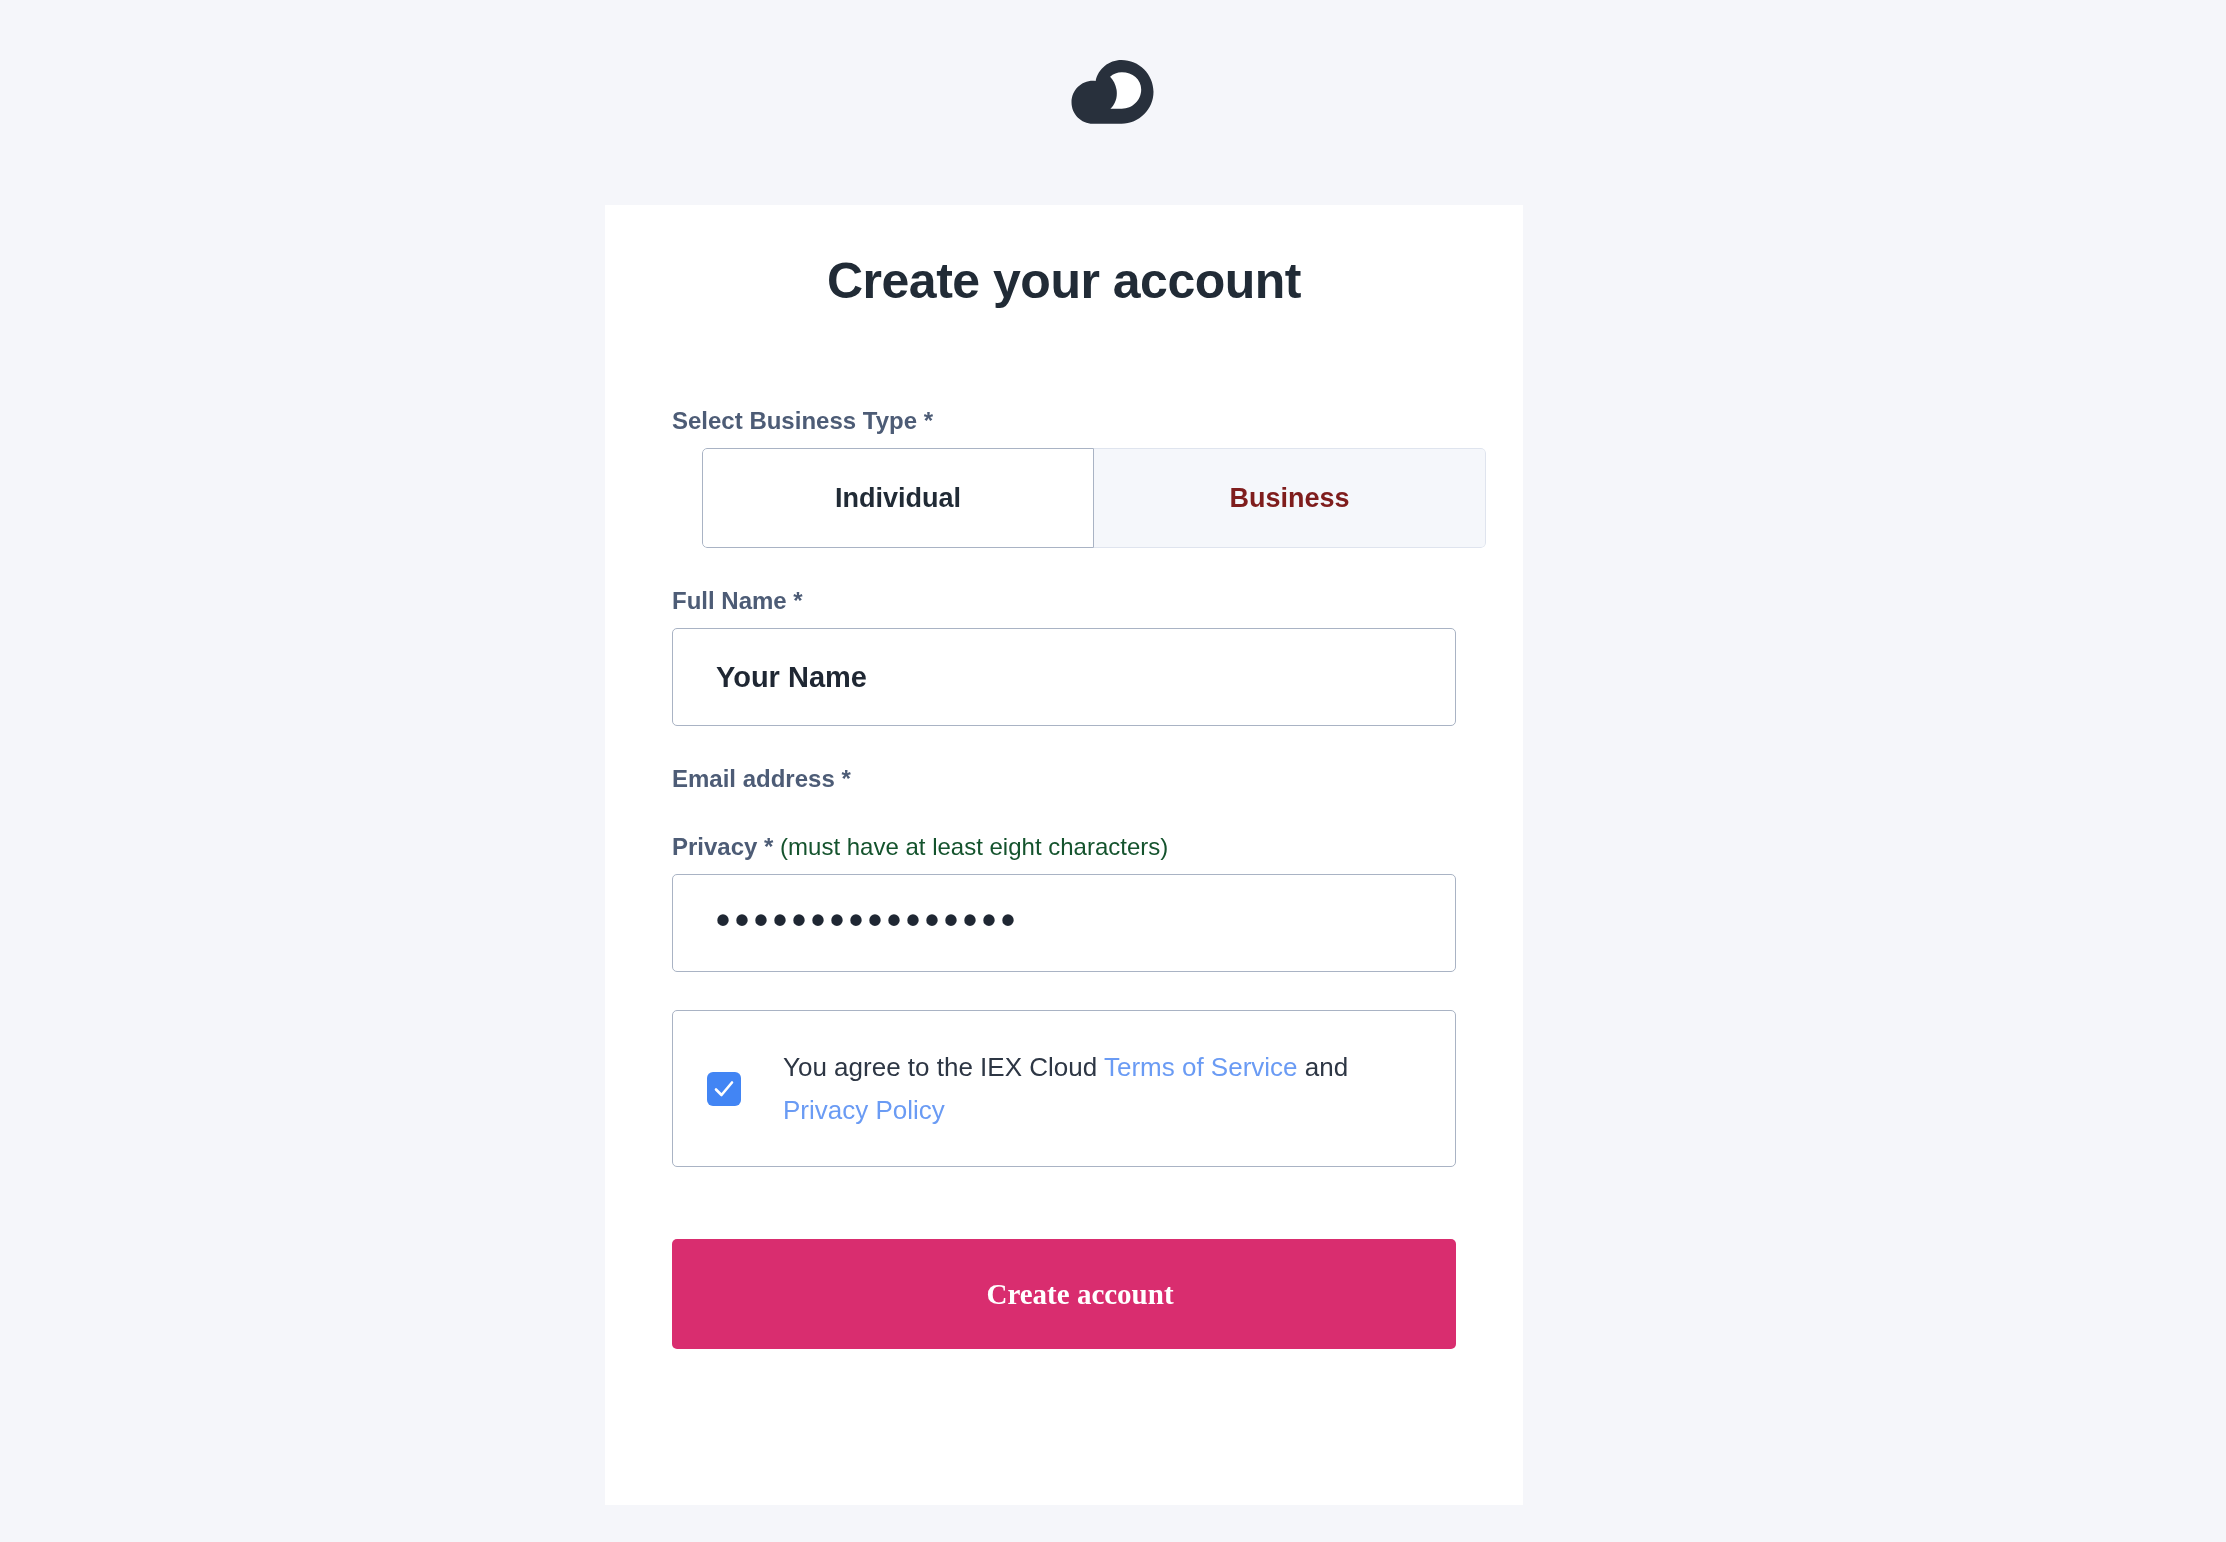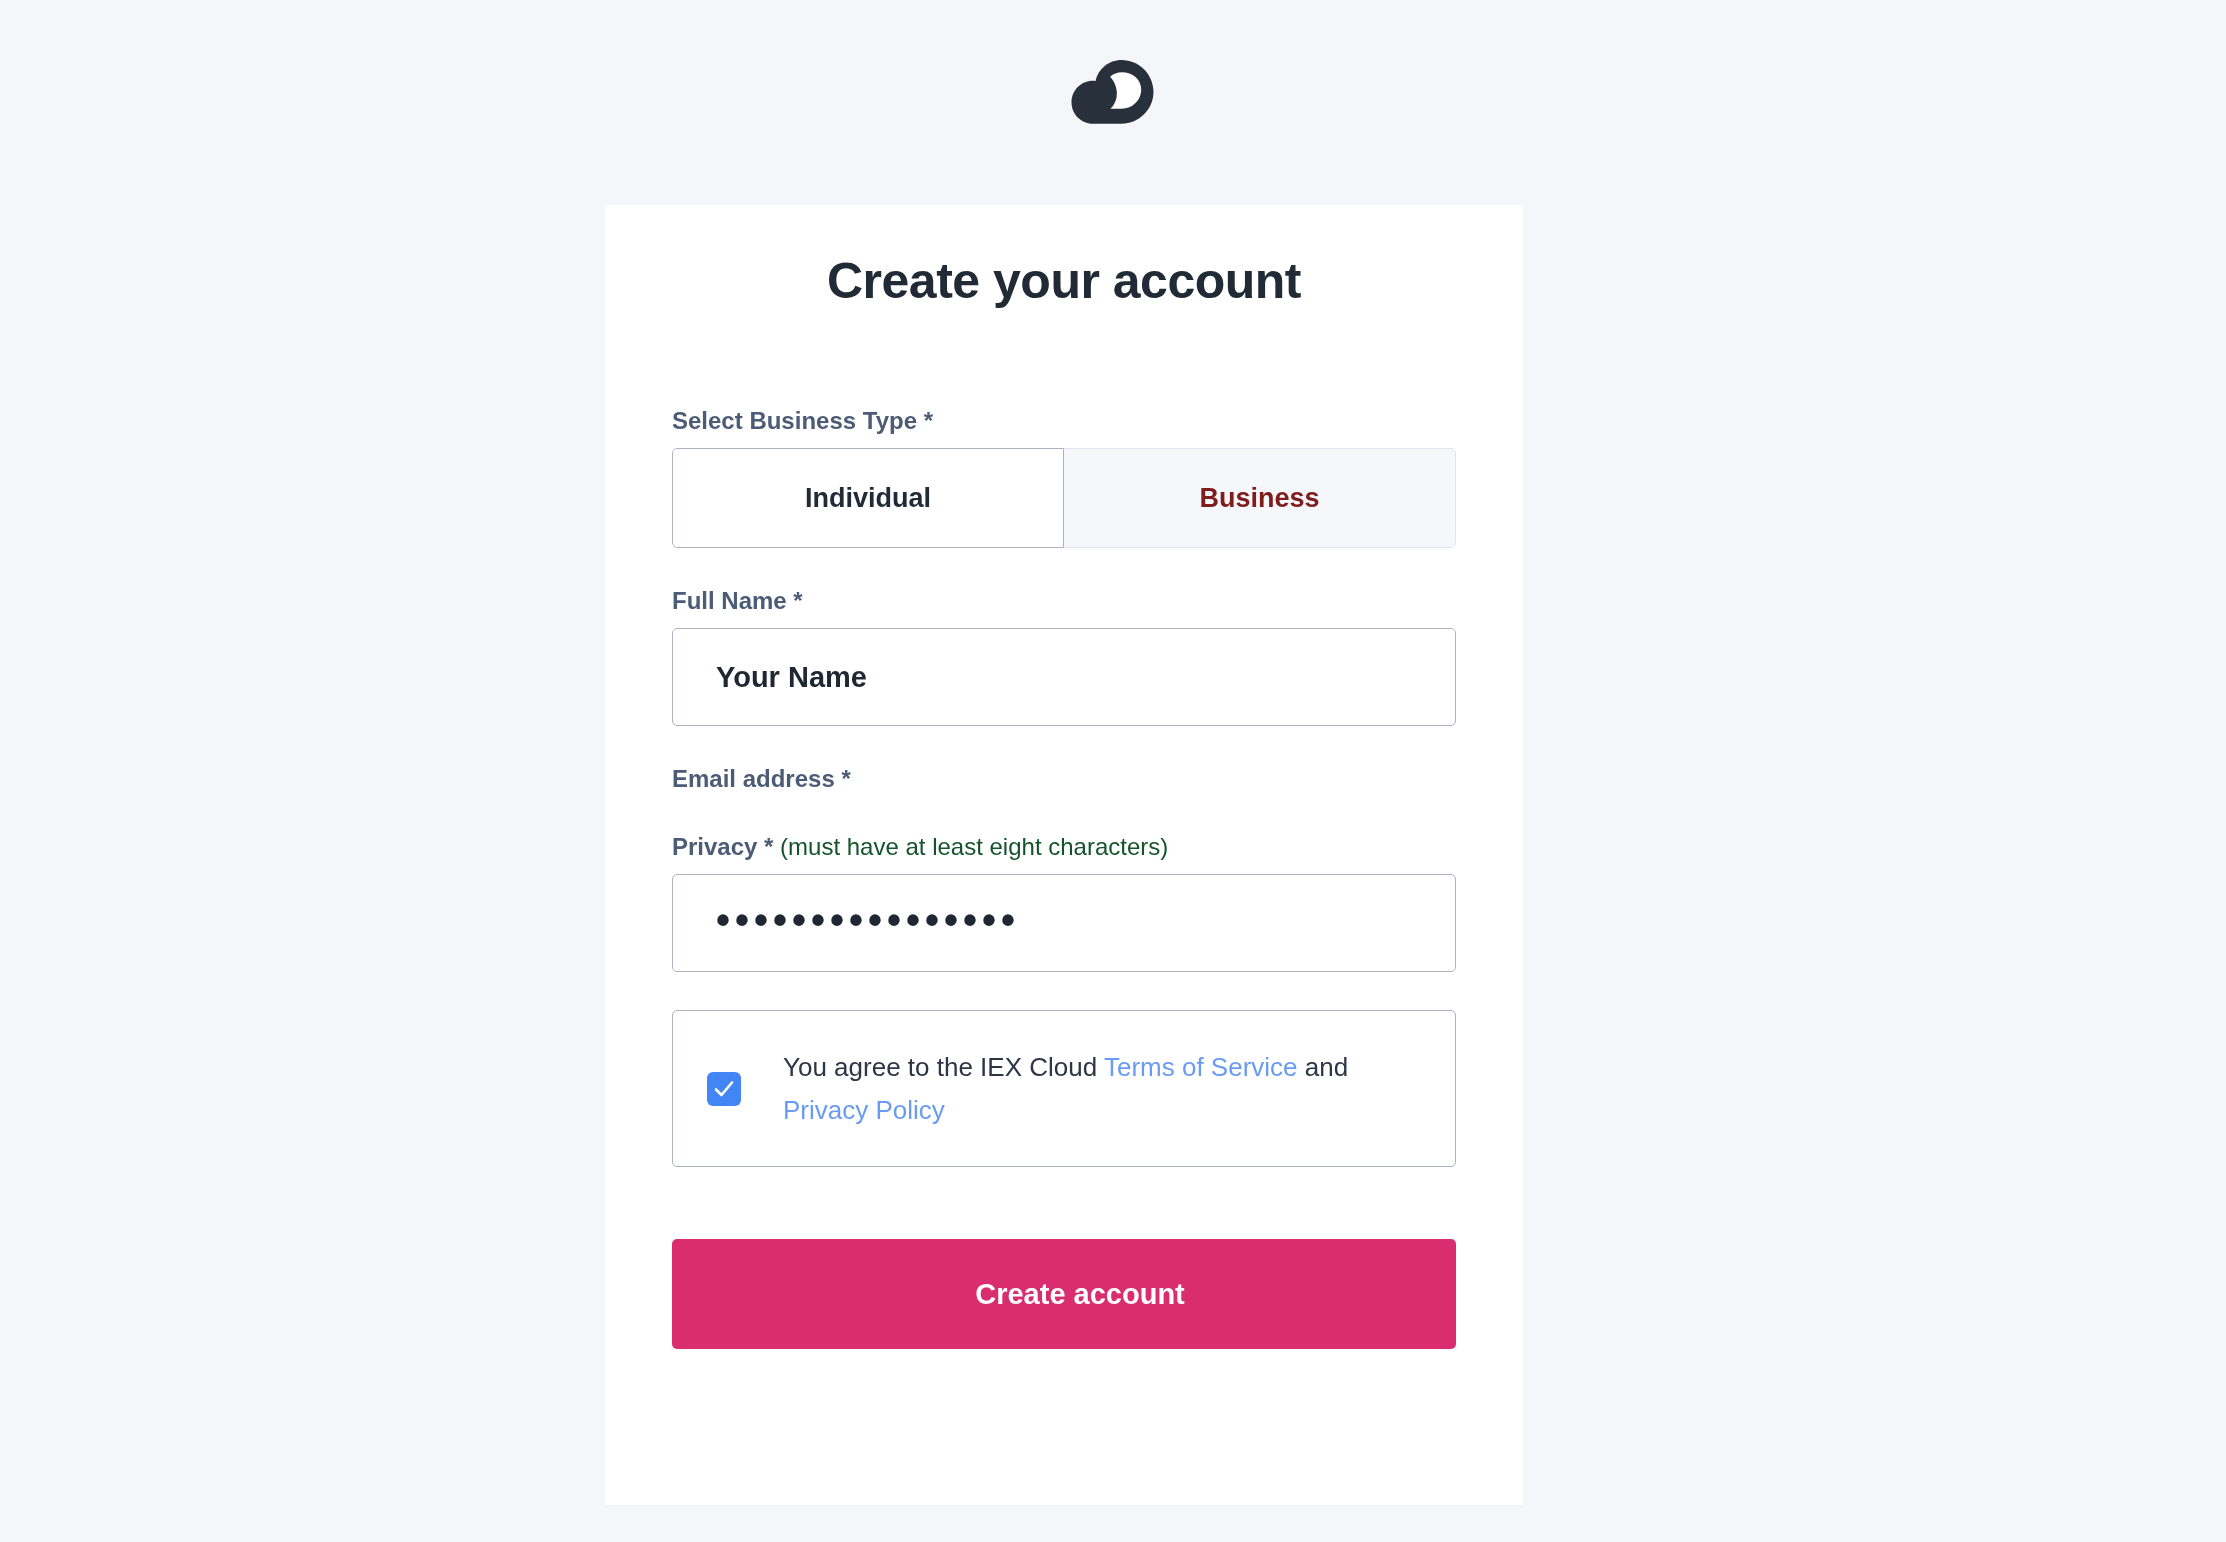--- a/index.html
+++ b/index.html
@@ -79,20 +79,21 @@
     color: #14532d;
   }
 
   
   .segmented {
     display: flex;
     width: 100%;
     height: 100px;
     border-radius: 5px;
     overflow: hidden;
+    margin-left: 30px;
   }
   .seg {
     flex: 1 1 50%;
     display: flex;
     align-items: center;
     justify-content: center;
     font-size: 27px;
     font-weight: 700;
     cursor: pointer;
     background: #f5f7fb;
@@ -172,21 +173,21 @@
 
   
   .submit-btn {
     margin-top: 72px;
     width: 100%;
     height: 110px;
     border: none;
     border-radius: 5px;
     background: #d92d6f;
     color: #ffffff;
-    font-family: Liberation Sans, sans-serif;
+    font-family: Liberation Serif, serif;
     font-size: 29px;
     font-weight: 700;
     cursor: pointer;
     display: flex;
     align-items: center;
     justify-content: center;
     padding-left: 32px;
   }
 </style>
 </head>

